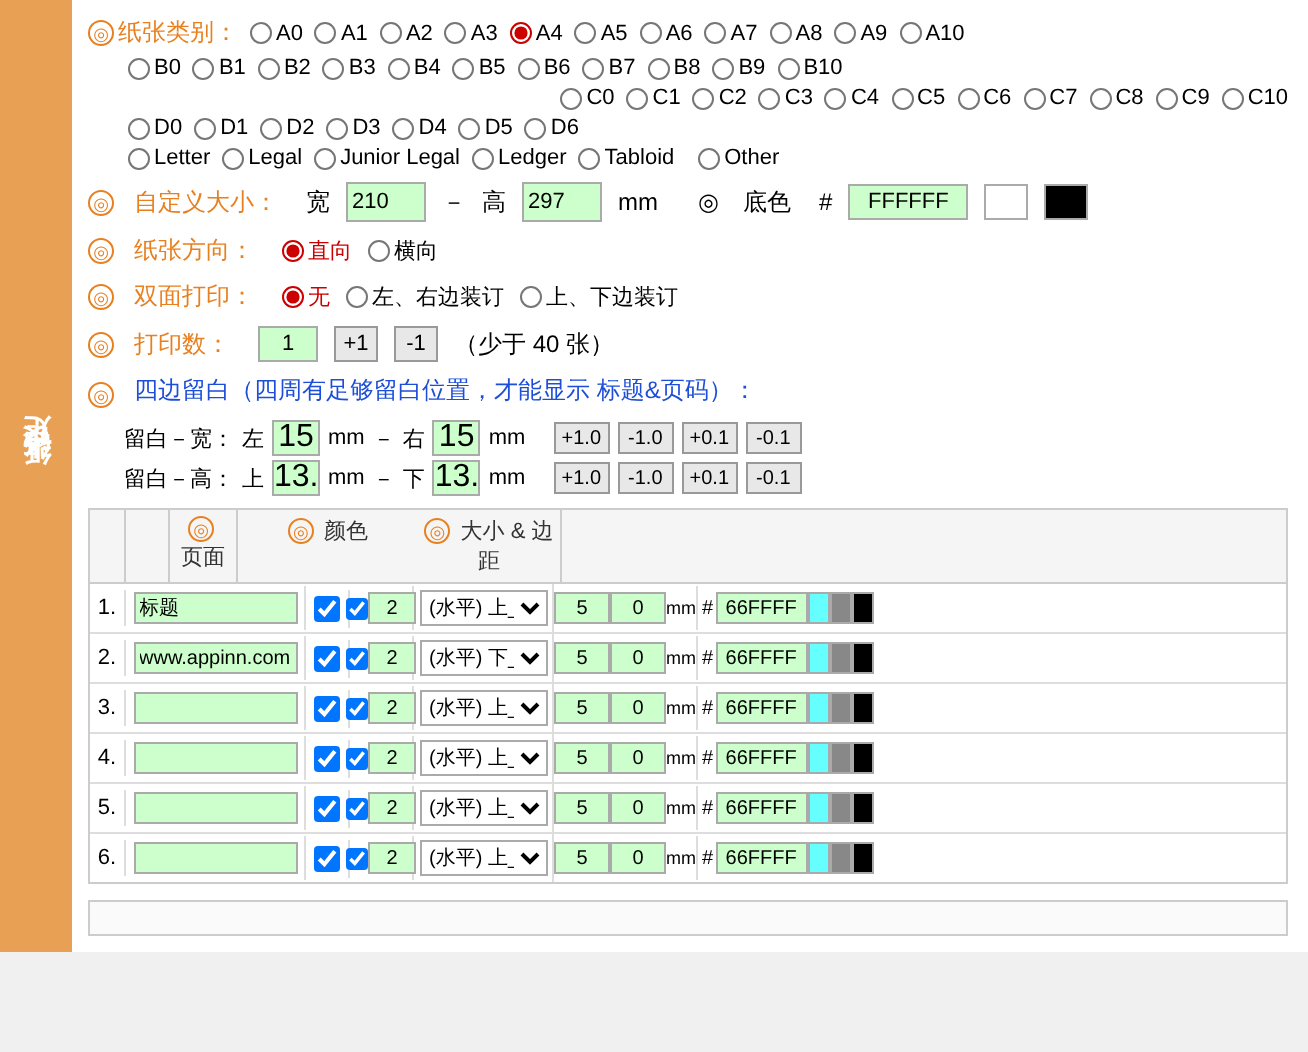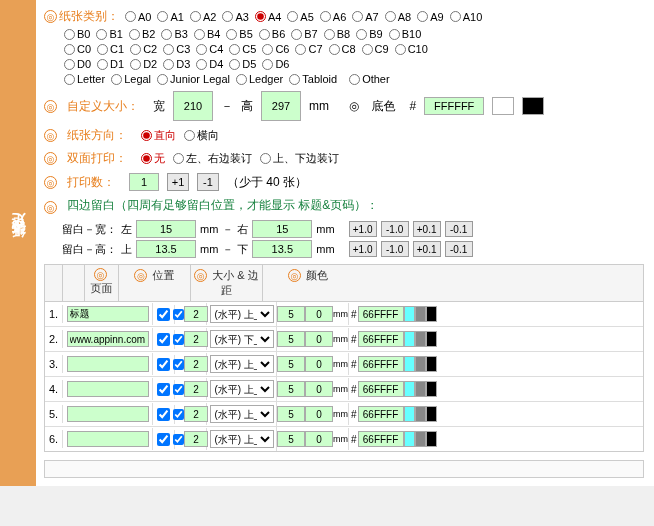--- a/index.html
+++ b/index.html
@@ -43,22 +43,22 @@
     .section { margin-bottom: 6px; }
     .section-row { display: flex; align-items: center; flex-wrap: wrap; margin-bottom: 3px; }
     .section-label { color: #e88020; margin-right: 6px; font-size: 12px; }
     .radio-group { display: flex; flex-wrap: wrap; gap: 2px 6px; align-items: center; }
     .radio-item { display: flex; align-items: center; gap: 2px; font-size: 11px; white-space: nowrap; }
     .radio-item input[type="radio"] { width: 11px; height: 11px; accent-color: #cc0000; margin: 0; }
     .green-input {
       border: 1px solid #aaa;
       background: #ccffcc;
       width: 40px;
-      height: 30px;
-      text-align: center;
+      height: 20px;
+      text-align: left;
       font-size: 11px;
       padding: 1px 2px;
     }
     .hash-box {
       border: 1px solid #aaa;
       background: #ccffcc;
       width: 60px;
       height: 18px;
       text-align: center;
       font-size: 11px;
@@ -91,29 +91,29 @@
     .print-count-input {
       border: 1px solid #aaa;
       background: #ccffcc;
       width: 30px; height: 18px;
       text-align: center;
       font-size: 11px;
     }
 
     
     .margin-section { margin-bottom: 6px; }
-    .margin-title { color: #15803d; margin-bottom: 3px; font-size: 12px; }
+    .margin-title { color: #1d4ed8; margin-bottom: 3px; font-size: 12px; }
     .margin-row { display: flex; align-items: center; gap: 4px; margin-bottom: 2px; flex-wrap: wrap; }
     .margin-label { font-size: 11px; }
     .margin-input {
       border: 1px solid #aaa;
       background: #ccffcc;
-      width: 60px; height: 18px;
-      text-align: center;
-      font-size: 11px;
+      width: 24px; height: 18px;
+      text-align: center;
+      font-size: 16px;
     }
     .adj-btn {
       border: 1px solid #999;
       background: #e8e8e8;
       width: 28px; height: 16px;
       font-size: 10px;
       cursor: pointer;
       text-align: center;
     }
 
@@ -250,21 +250,21 @@
           <label class="radio-item"><input type="radio" name="paper" class="red-radio" style=""> B3</label>
           <label class="radio-item"><input type="radio" name="paper" class="red-radio" style=""> B4</label>
           <label class="radio-item"><input type="radio" name="paper" class="red-radio" style=""> B5</label>
           <label class="radio-item"><input type="radio" name="paper" class="red-radio" style=""> B6</label>
           <label class="radio-item"><input type="radio" name="paper" class="red-radio" style=""> B7</label>
           <label class="radio-item"><input type="radio" name="paper" class="red-radio" style=""> B8</label>
           <label class="radio-item"><input type="radio" name="paper" class="red-radio" style=""> B9</label>
           <label class="radio-item"><input type="radio" name="paper" class="red-radio" style=""> B10</label>
         </div>
       </div>
-      <div class="section-row" style="padding-left:20px;">
+      <div class="section-row" style="padding-left:20px;justify-content:flex-end;">
         <div class="radio-group">
           <label class="radio-item"><input type="radio" name="paper" class="red-radio" style=""> C0</label>
           <label class="radio-item"><input type="radio" name="paper" class="red-radio" style=""> C1</label>
           <label class="radio-item"><input type="radio" name="paper" class="red-radio" style=""> C2</label>
           <label class="radio-item"><input type="radio" name="paper" class="red-radio" style=""> C3</label>
           <label class="radio-item"><input type="radio" name="paper" class="red-radio" style=""> C4</label>
           <label class="radio-item"><input type="radio" name="paper" class="red-radio" style=""> C5</label>
           <label class="radio-item"><input type="radio" name="paper" class="red-radio" style=""> C6</label>
           <label class="radio-item"><input type="radio" name="paper" class="red-radio" style=""> C7</label>
           <label class="radio-item"><input type="radio" name="paper" class="red-radio" style=""> C8</label>
@@ -401,31 +401,27 @@
 
     <div class="table-section">
 
       <div class="table-header">
         <div class="th" style="width:18px;"></div>
         <div class="th" style="width:22px;"></div>
         <div class="th" style="width:34px;">
           <span class="circle-q-icon" style="font-size:9px;">◎</span>
           页面
         </div>
-        <div class="th" style="width:72px;">
+        <div class="th" style="width:90px; border-right:none;">
           <span class="circle-q-icon" style="font-size:9px;">◎</span>
-          位置
+          颜色
         </div>
         <div class="th" style="width:72px;">
           <span class="circle-q-icon" style="font-size:9px;">◎</span>
           大小 &amp; 边距
-        </div>
-        <div class="th" style="width:90px; border-right:none;">
-          <span class="circle-q-icon" style="font-size:9px;">◎</span>
-          颜色
         </div>
       </div>
 
       <div class="table-body">
 
         <div class="table-row-item">
           <div class="td td-num">1.</div>
           <div class="td td-label">
             <input class="label-input" type="text" value="标题" style="">
           </div>

